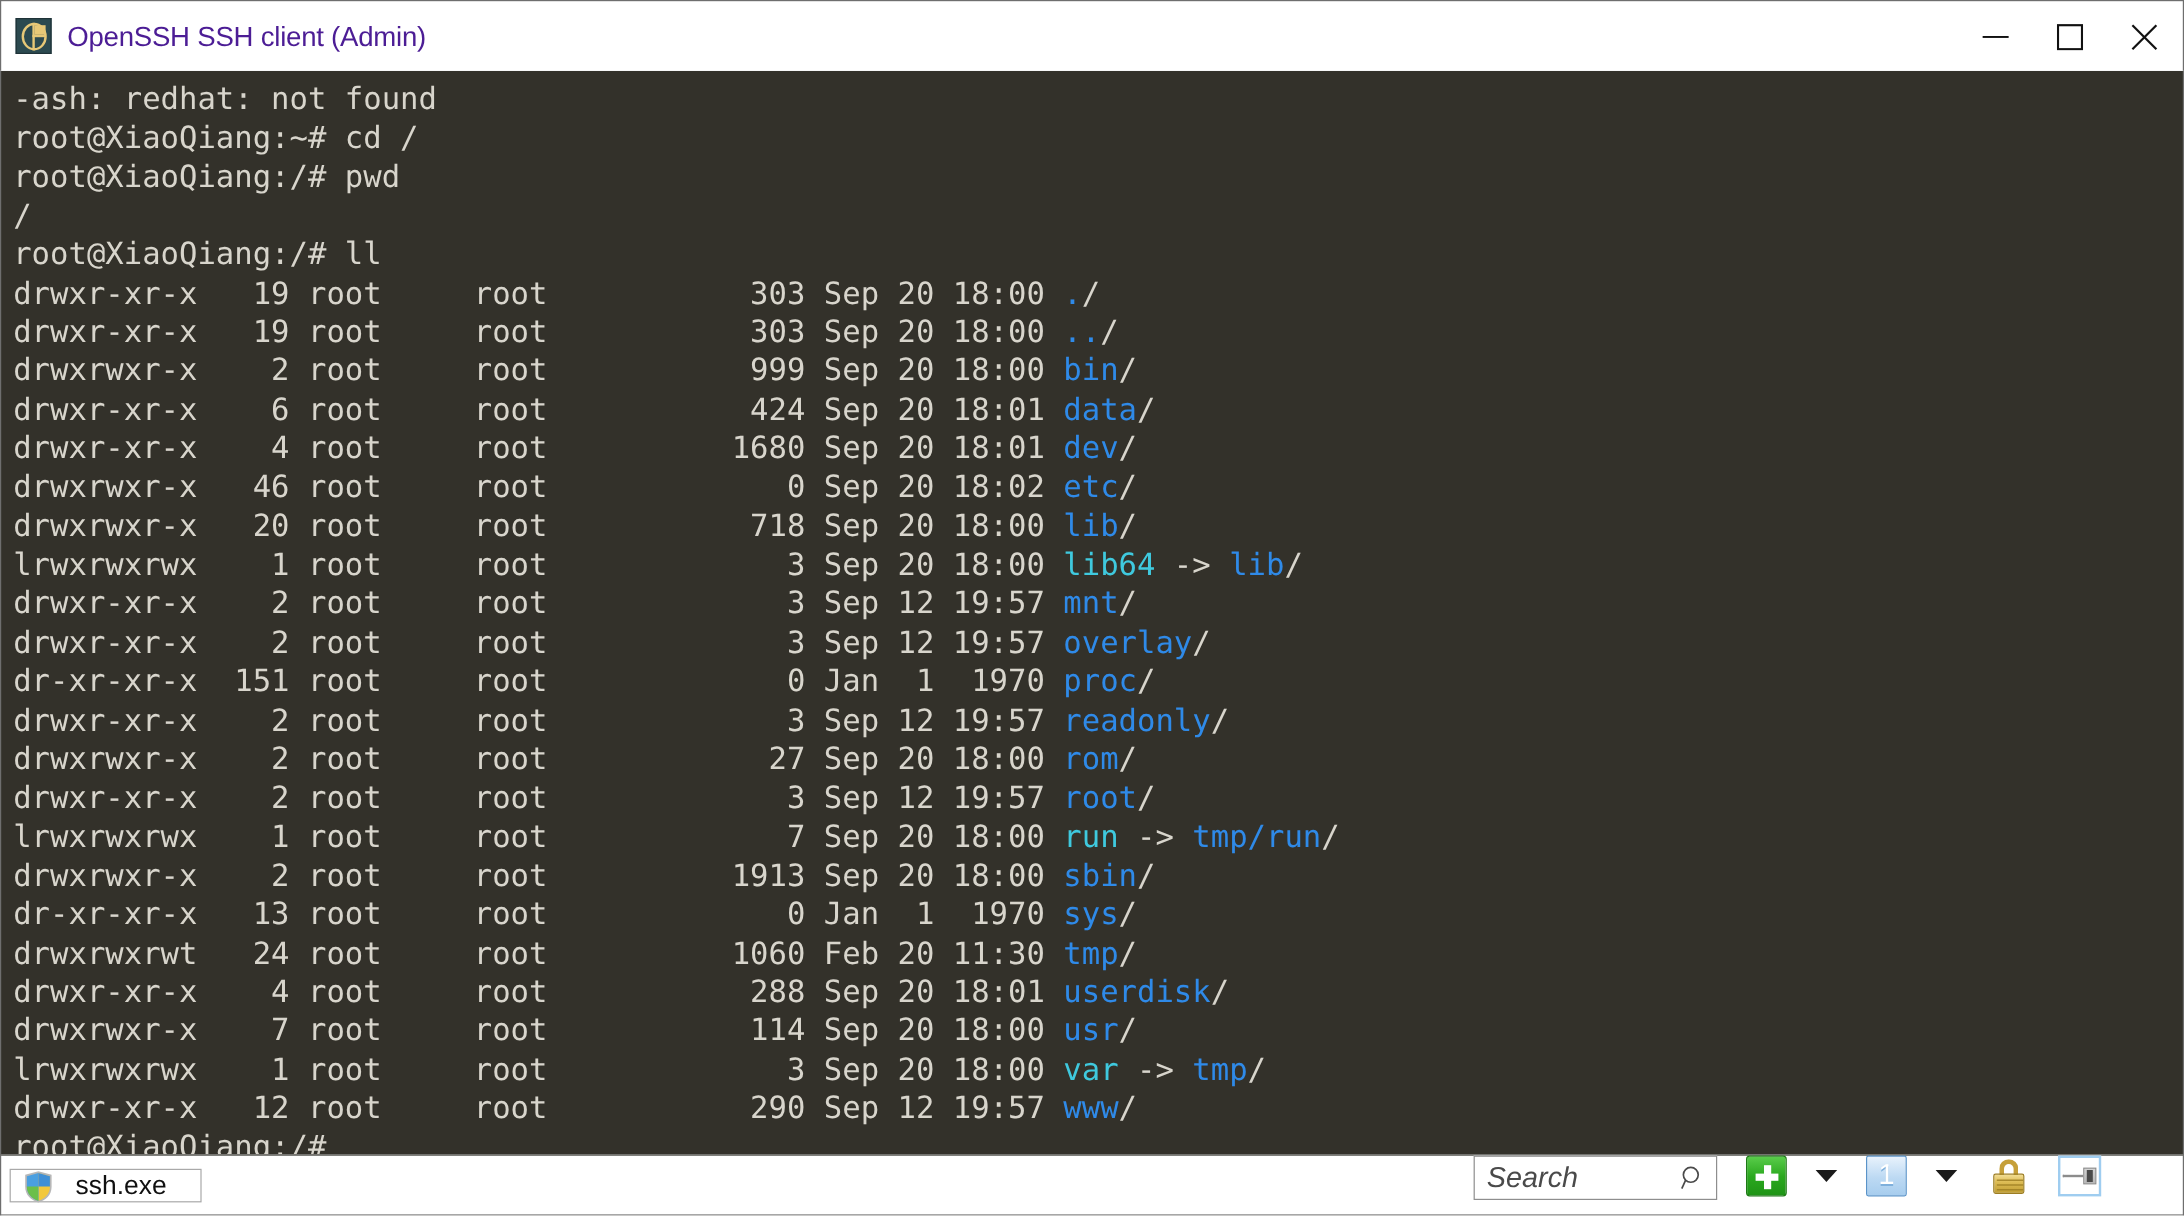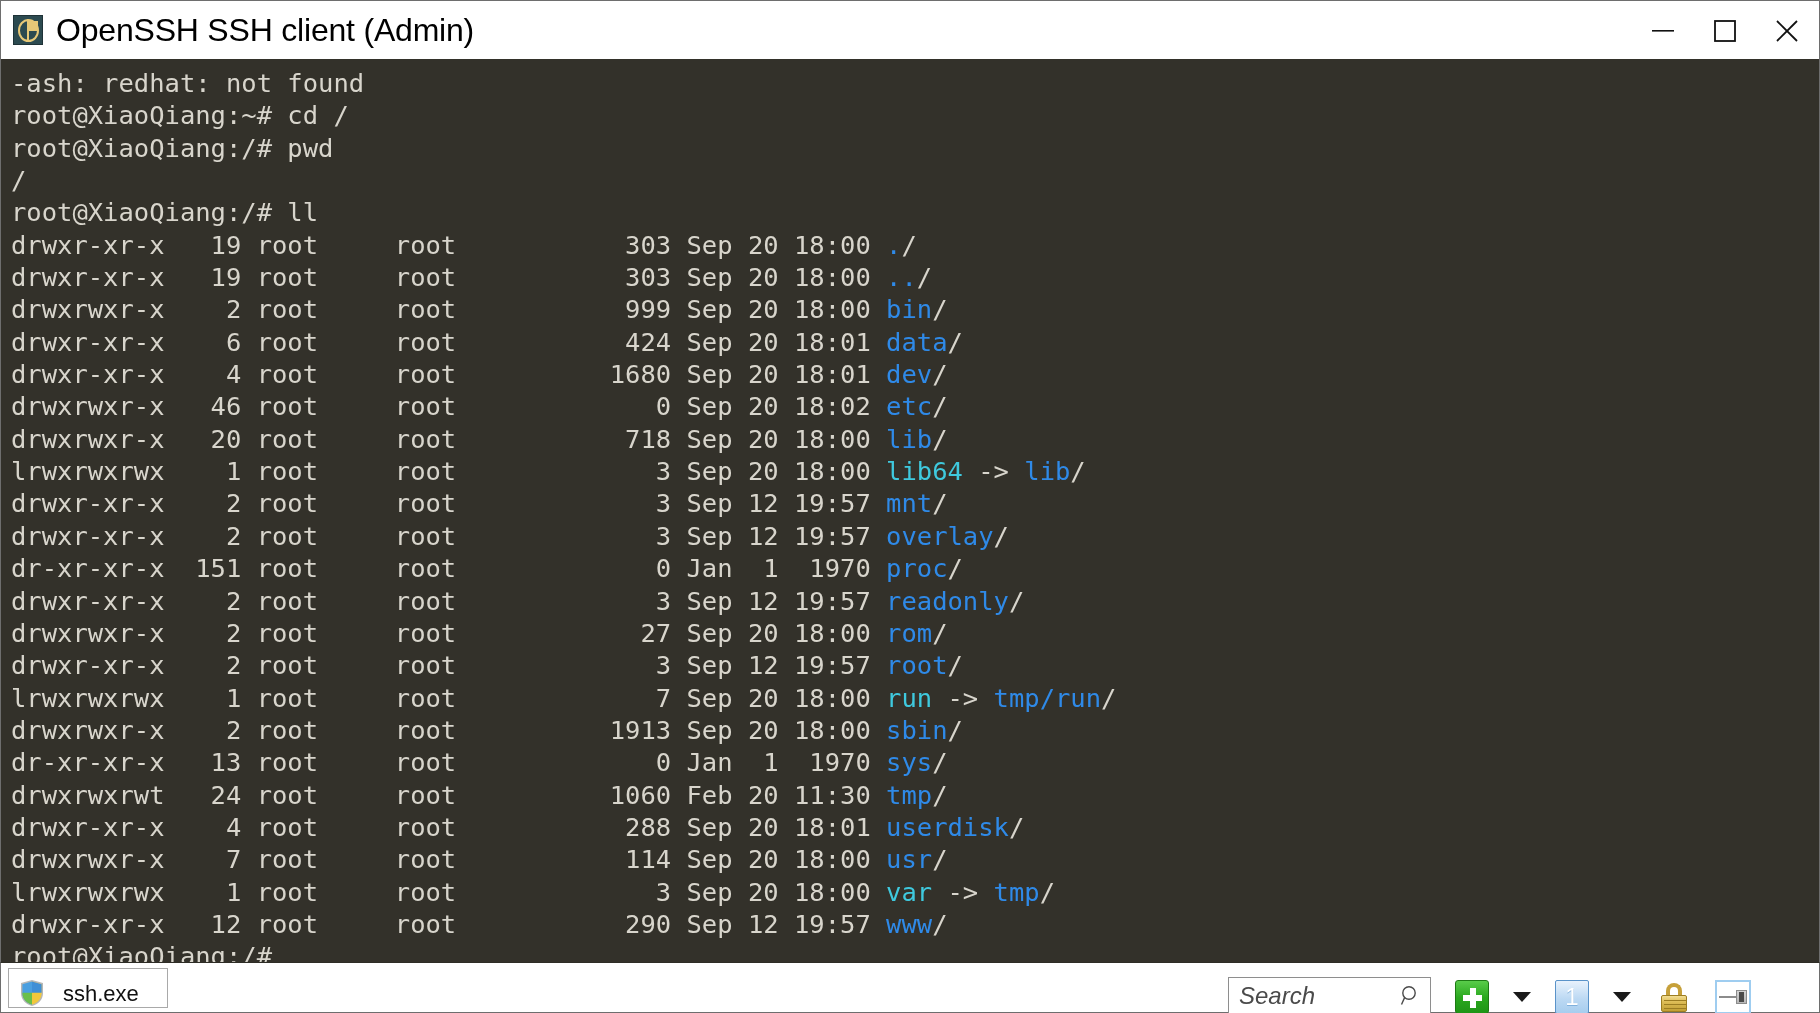--- a/index.html
+++ b/index.html
@@ -60,22 +60,22 @@
     width: 11px; height: 2px;
     background: #e7c877;
   }
   .app-icon .fill {
     position: absolute;
     left: 15px; top: 5px;
     width: 9px; height: 8px;
     background: #e7c877;
   }
   .title-text {
-    font-size: 32px;
-    color: #000000;
+    font-size: 23px;
+    color: #4c1d95;
     letter-spacing: -0.2px;
     white-space: nowrap;
   }
   .win-controls {
     position: absolute;
     right: 1px; top: 1px;
     height: 57px;
     display: flex;
   }
   .win-btn {
@@ -111,45 +111,45 @@
     min-height: 51px;
     background: #ffffff;
     border: 1px solid #6e6e6e;
     border-top: 1px solid #2e2d26;
     display: flex;
     align-items: center;
     position: relative;
   }
   .task-btn {
     margin-left: 7px;
-    height: 40px;
+    height: 28px;
     min-width: 160px;
     border: 1px solid #a9a9a9;
     background: #ffffff;
     display: flex;
-    align-items: flex-end;
+    align-items: flex-start;
     padding: 0 18px 0 10px;
   }
   .shield {
     width: 26px; height: 28px;
     margin-right: 18px;
     flex: 0 0 auto;
   }
   .task-btn-label {
     font-size: 22px;
     color: #101010;
     white-space: nowrap;
   }
 
   .tray {
     position: absolute;
     right: 6px; top: 0;
     height: 51px;
     display: flex;
-    align-items: flex-end;
+    align-items: flex-start;
     gap: 16px;
   }
   .search-box {
     width: 203px;
     height: 37px;
     border: 1px solid #8e8e8e;
     background: #ffffff;
     display: flex;
     align-items: center;
     justify-content: space-between;

